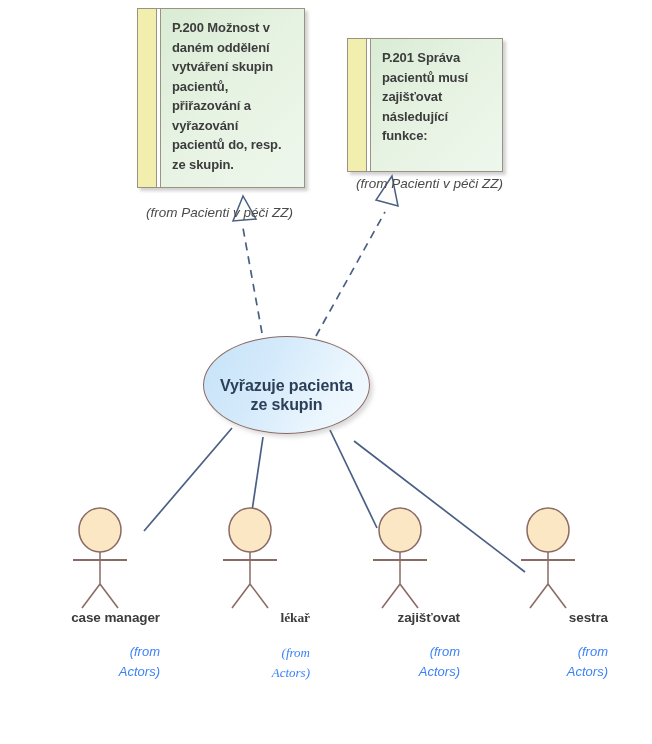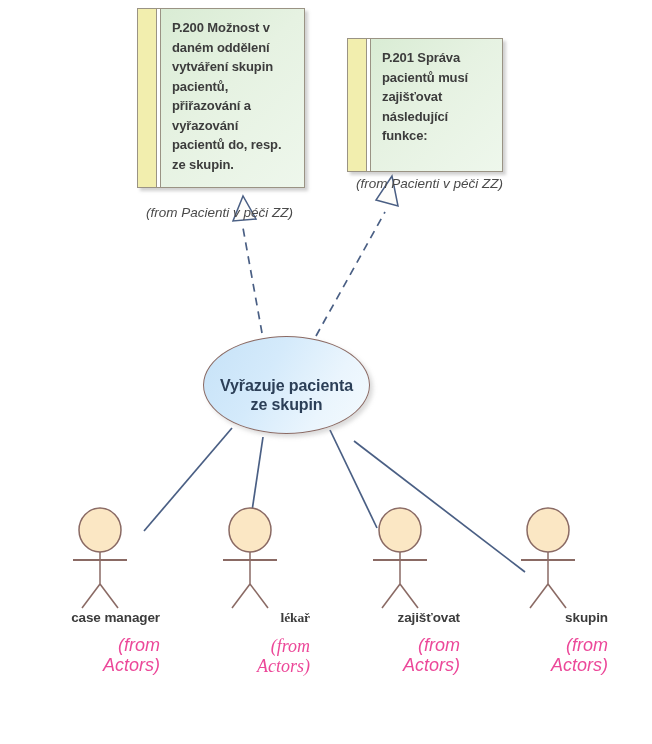--- a/index.html
+++ b/index.html
@@ -109,25 +109,25 @@
     margin: 0 auto;
   }
   .actor-name {
     font-size: 13.5px;
     font-weight: bold;
     color: #3c3c3c;
     white-space: nowrap;
     letter-spacing: -0.1px;
   }
   .actor-from {
-    font-size: 18px;
+    font-size: 13px;
     font-style: italic;
-    color: #ec4899;
+    color: #3b82f6;
     line-height: 20px;
-    margin-top: 10px;
+    margin-top: 17px;
   }
 </style>
 </head>
 <body>
 
 <div id="canvas">
 
   <svg id="wires" viewBox="0 0 652 744" width="652" height="744">
 
     <line x1="262" y1="333" x2="243" y2="228" stroke="#4a5f84" stroke-width="1.7" stroke-dasharray="8,6" fill="none"></line>
@@ -208,18 +208,18 @@
   <div class="actor" style="left:488px; top:506px;">
     <div class="actor-fig">
       <svg width="120" height="104" viewBox="0 0 120 104">
         <ellipse cx="60" cy="24" rx="21" ry="22" fill="#fbe7c4" stroke="#8a6a64" stroke-width="1.5"></ellipse>
         <line x1="60" y1="46" x2="60" y2="78" stroke="#8a6a64" stroke-width="1.5"></line>
         <line x1="33" y1="54" x2="87" y2="54" stroke="#8a6a64" stroke-width="1.8"></line>
         <line x1="60" y1="78" x2="42" y2="102" stroke="#8a6a64" stroke-width="1.5"></line>
         <line x1="60" y1="78" x2="78" y2="102" stroke="#8a6a64" stroke-width="1.5"></line>
       </svg>
     </div>
-    <div class="actor-name">skupin</div>
+    <div class="actor-name">sestra</div>
     <div class="actor-from" style="white-space:pre-line;">(from
 Actors)</div>
   </div>
 
 </div>
 
 </body></html>

